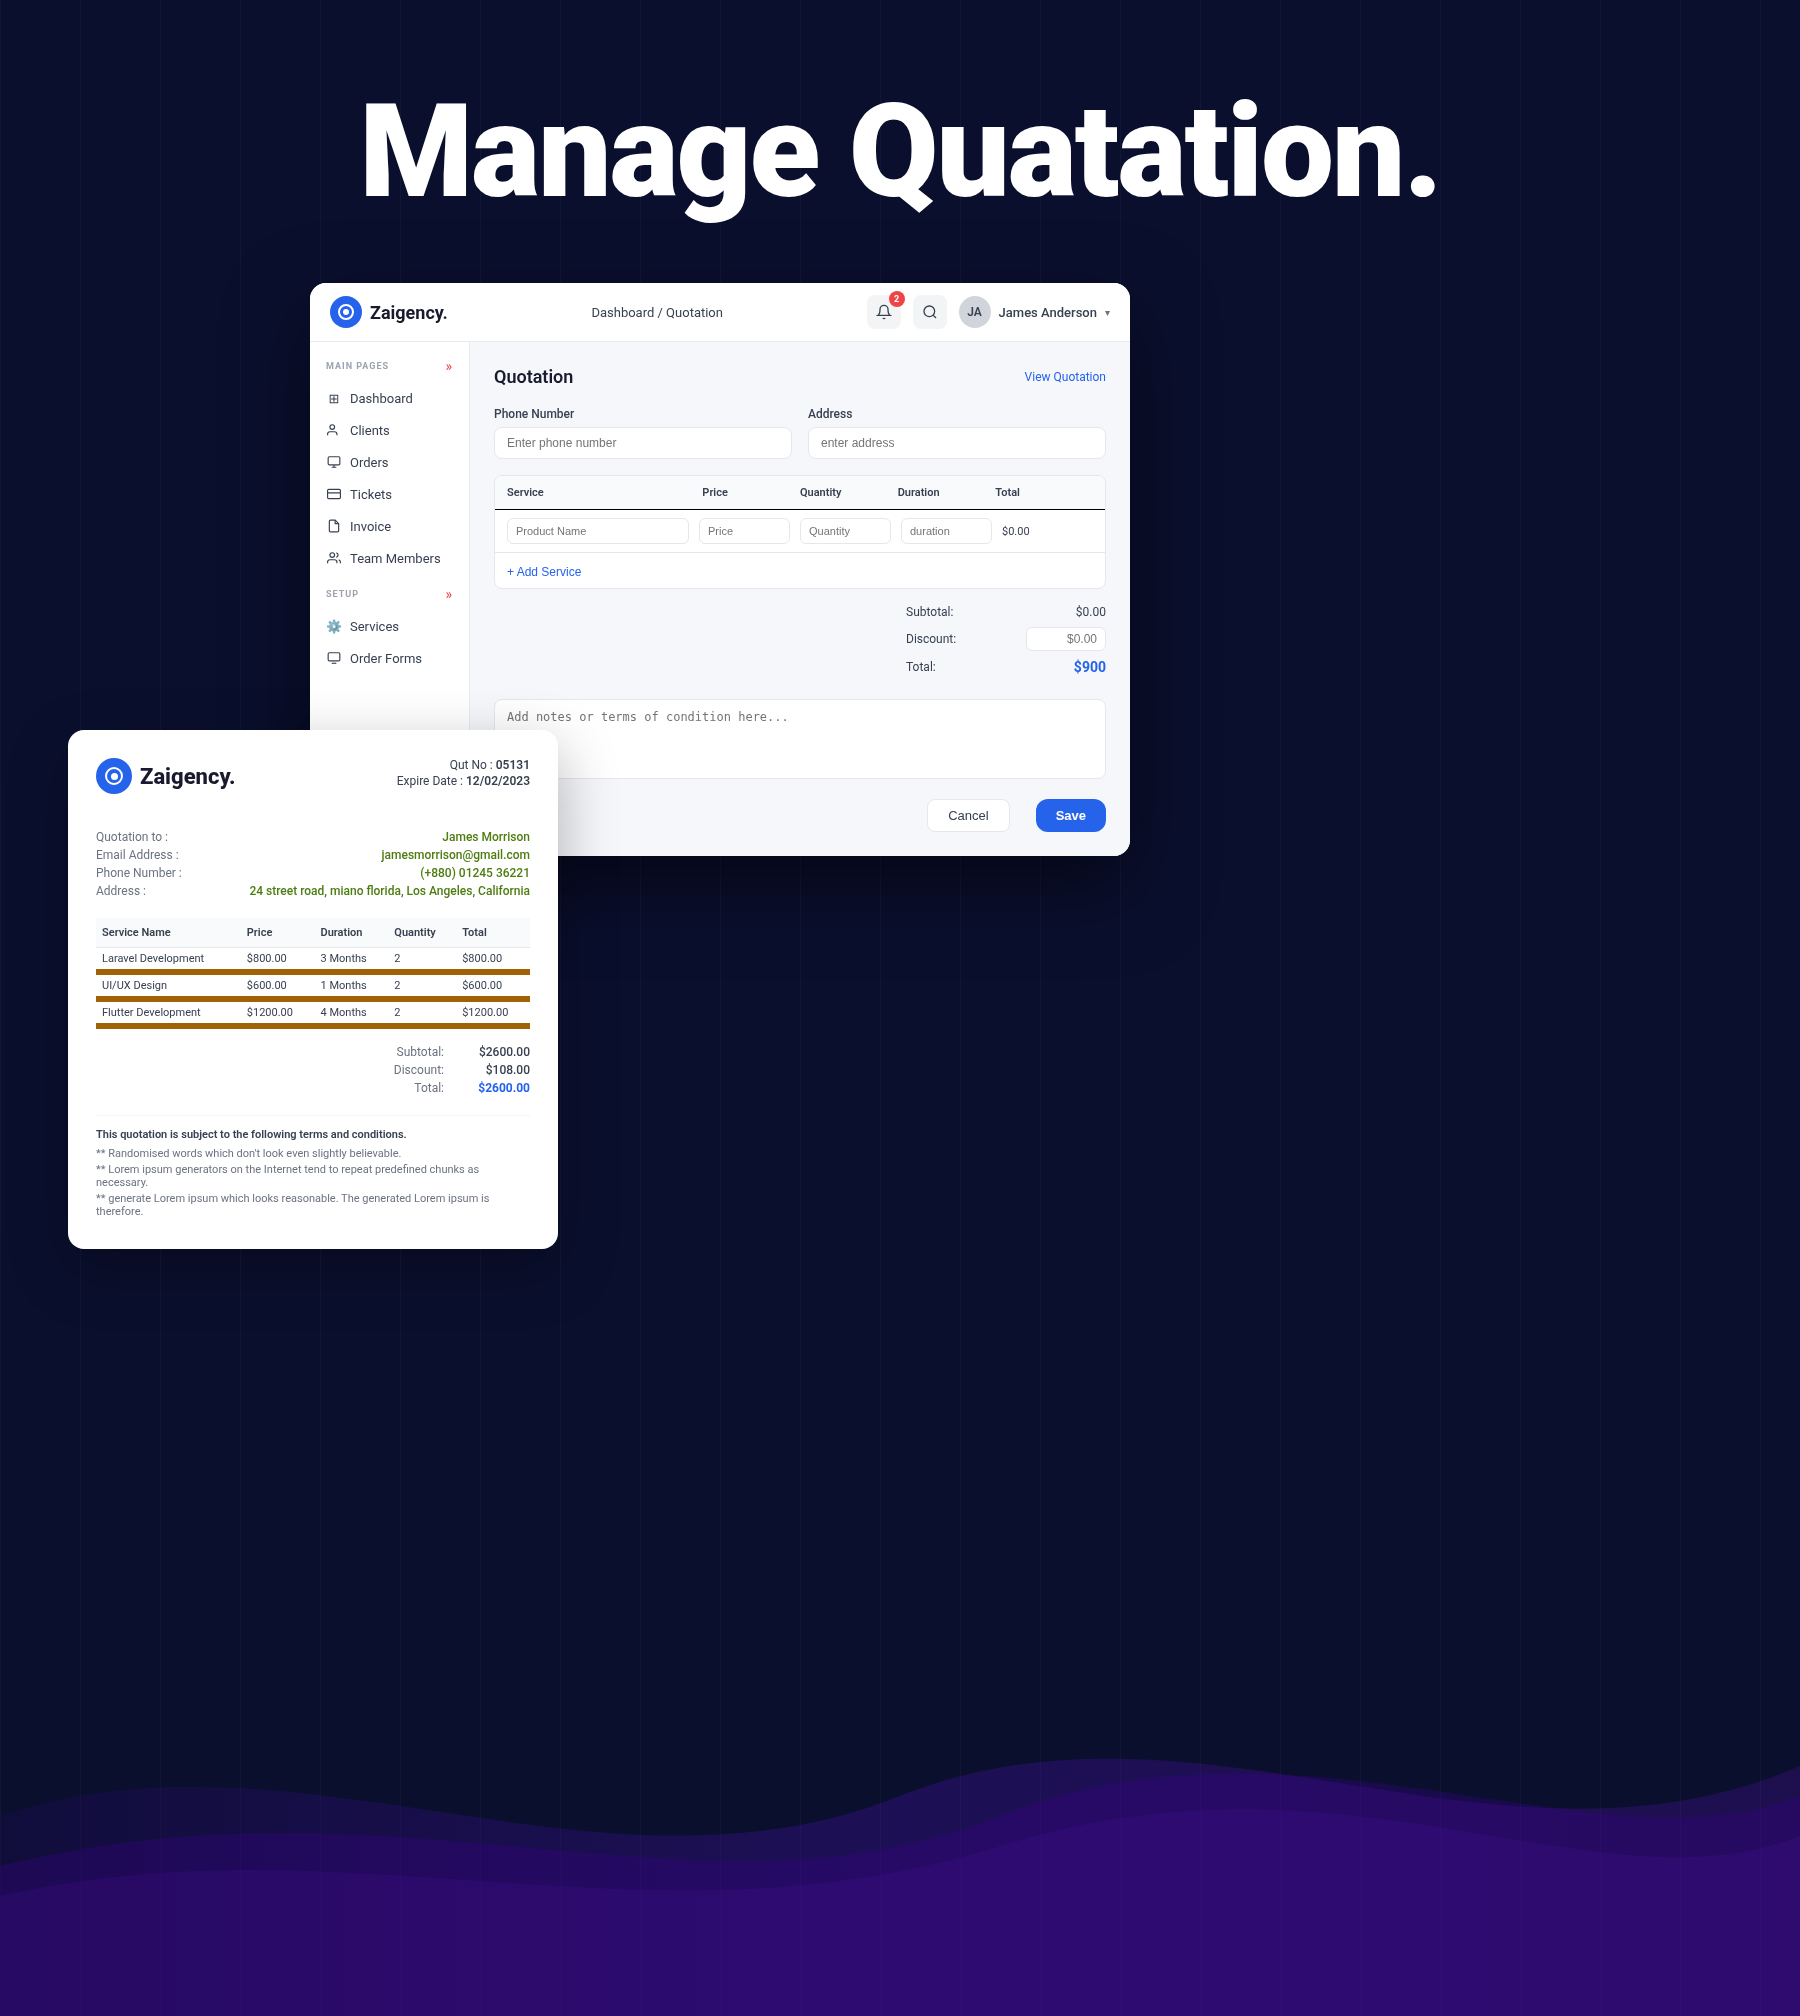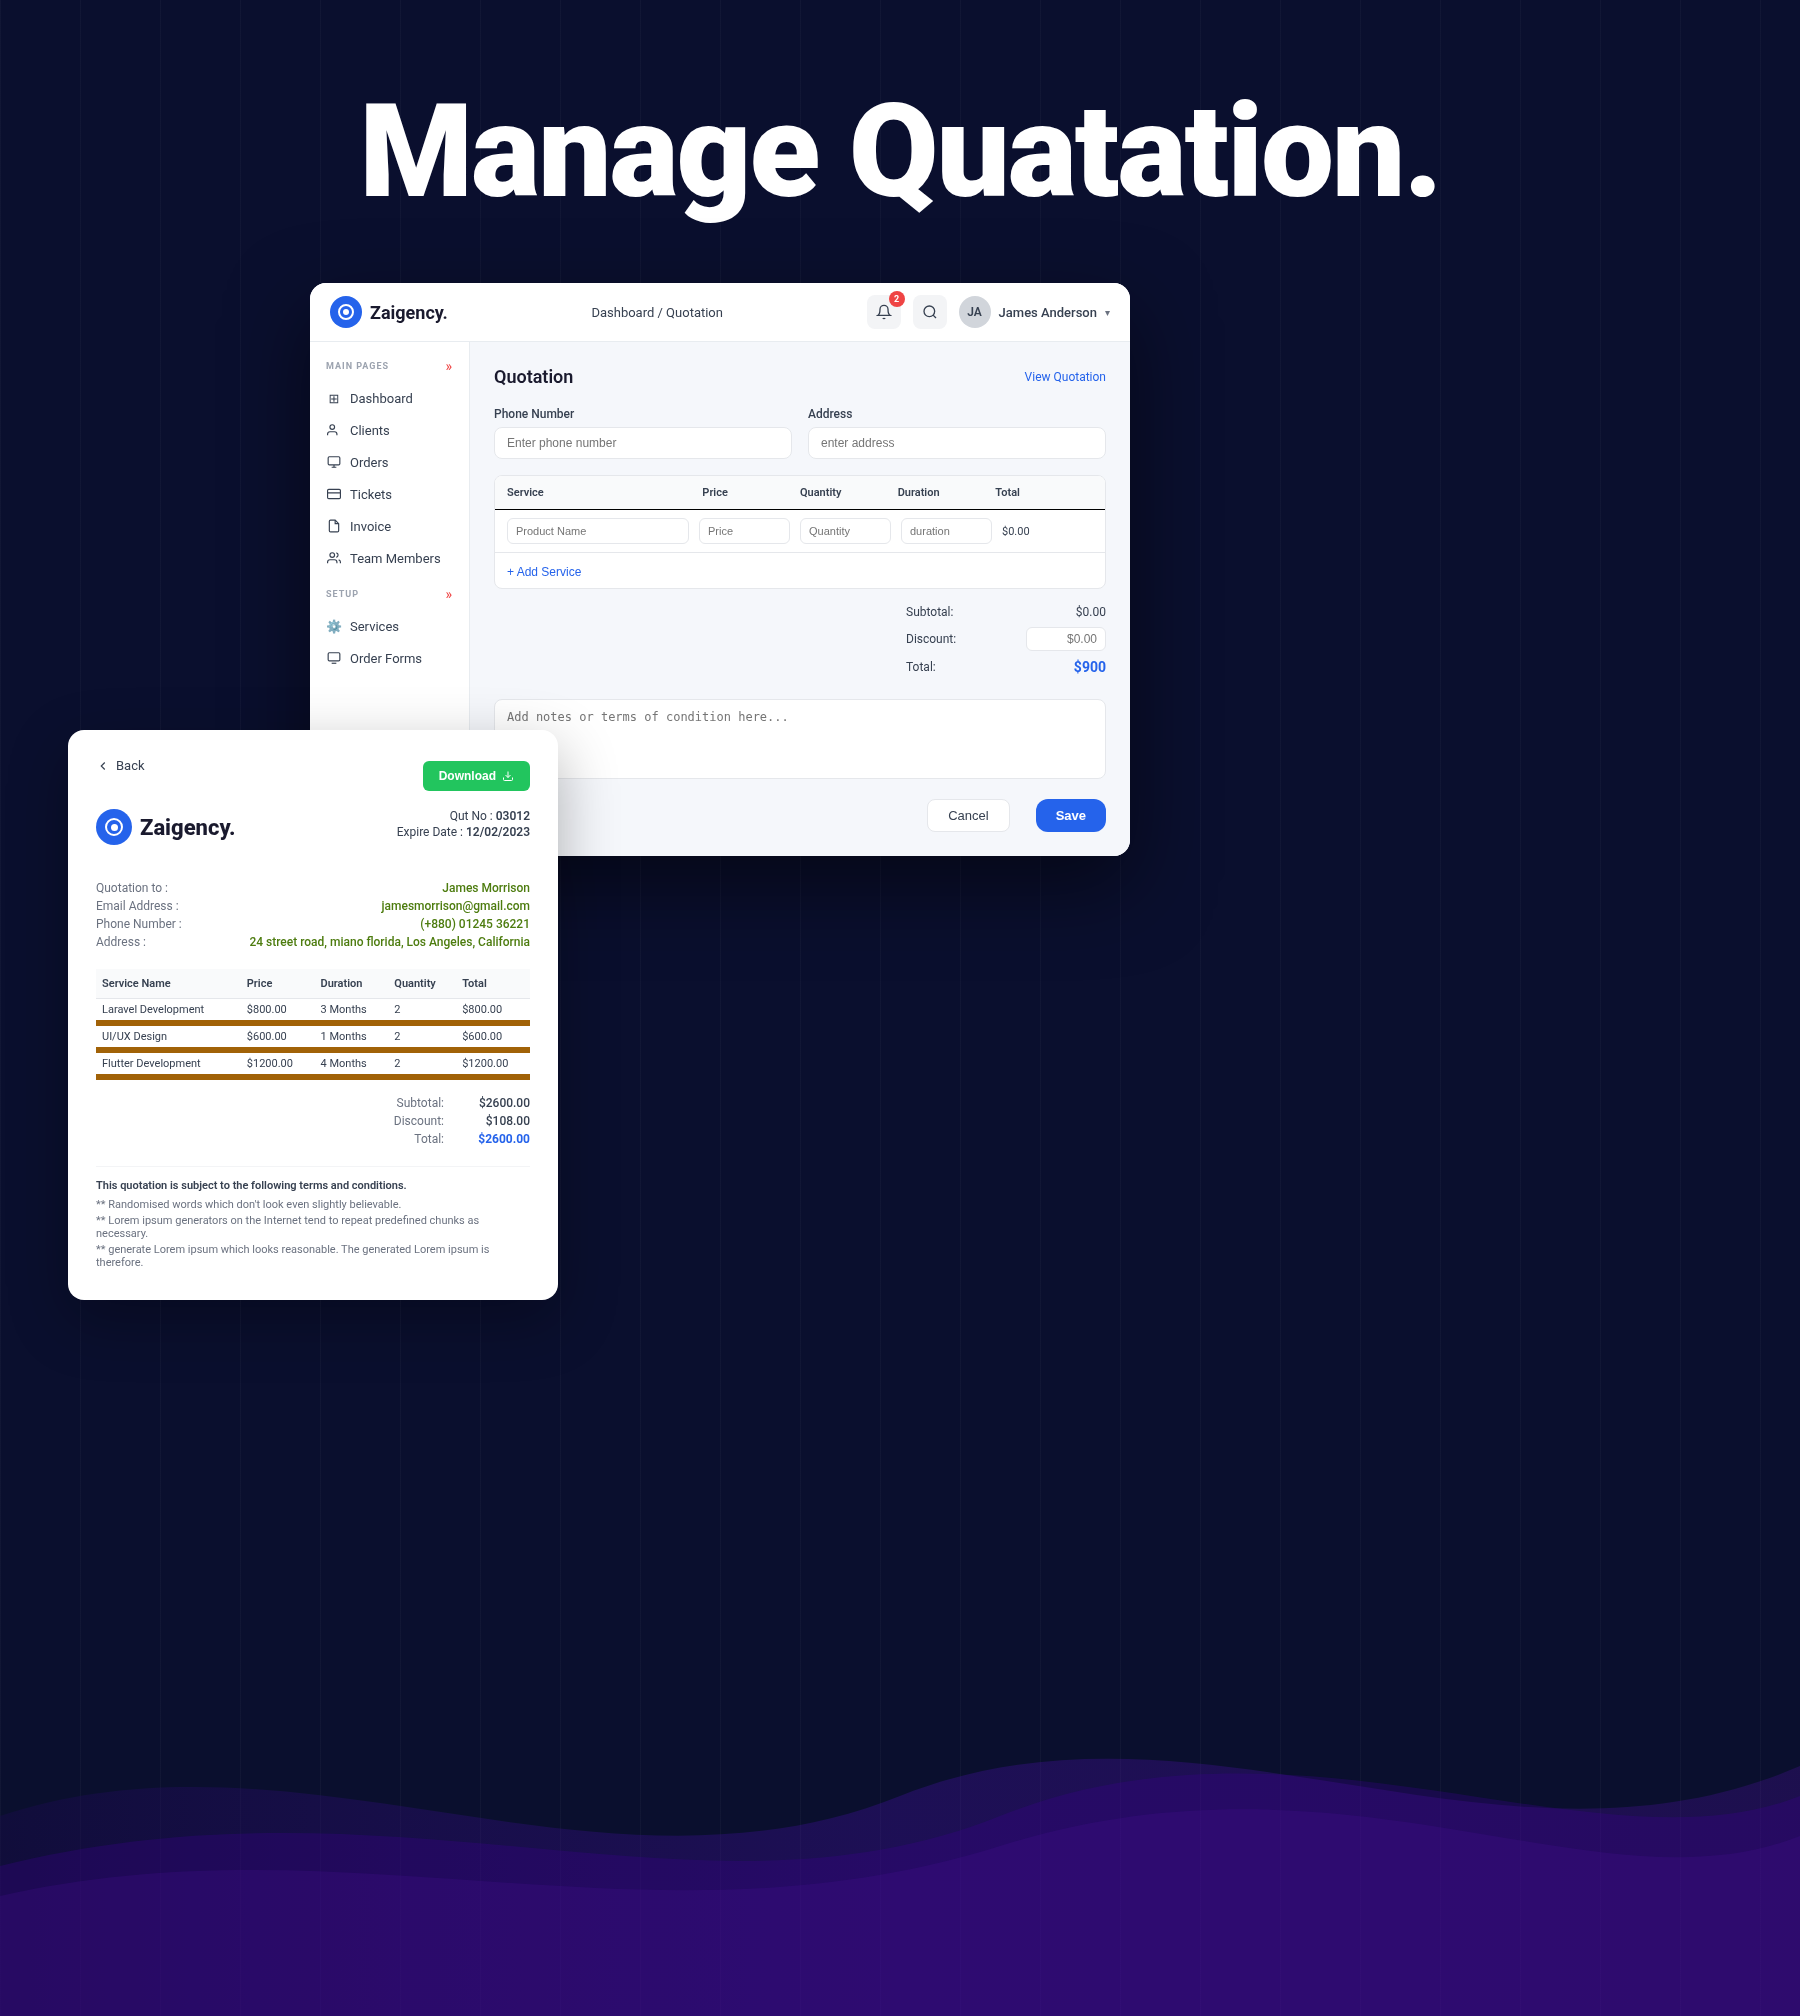--- a/index.html
+++ b/index.html
@@ -830,50 +830,34 @@
       <div class="form-actions">
         <button class="btn-cancel">Cancel</button>
         <button class="btn-save">Save</button>
       </div>
     </div>
   </div>
 </div>
 
 <div class="quotation-card">
 
-  <div style="display:flex; align-items:center; justify-content:space-between; margin-bottom:16px;">
-    <div class="card-back-btn">
-      <svg width="14" height="14" viewBox="0 0 24 24" fill="none" stroke="#374151" stroke-width="2">
-          <polyline points="15 18 9 12 15 6"></polyline>
-        </svg>
-      <span>Back</span>
-    </div>
-    <button class="download-btn">
-      <span>Download</span>
-      <svg width="12" height="12" viewBox="0 0 24 24" fill="none" stroke="white" stroke-width="2">
-          <path d="M21 15v4a2 2 0 0 1-2 2H5a2 2 0 0 1-2-2v-4"></path>
-          <polyline points="7 10 12 15 17 10"></polyline>
-          <line x1="12" y1="15" x2="12" y2="3"></line>
-        </svg>
-    </button>
-  </div>
 
   <div class="card-header">
     <div class="card-logo">
       <div class="card-logo-icon">
         <div style="width:18px;height:18px;border:2px solid white;border-radius:50%;position:relative;display:flex;align-items:center;justify-content:center;">
           <div style="width:7px;height:7px;background:white;border-radius:50%;"></div>
         </div>
       </div>
       <span class="card-logo-text">Zaigency.</span>
     </div>
     <div class="quot-meta">
       <p>
         <span>Qut No :</span>
-        <strong>03012</strong>
+        <strong>05131</strong>
       </p>
       <p>
         <span>Expire Date :</span>
         <strong>12/02/2023</strong>
       </p>
     </div>
   </div>
 
   <div class="quot-info">
     <div class="quot-info-row">

